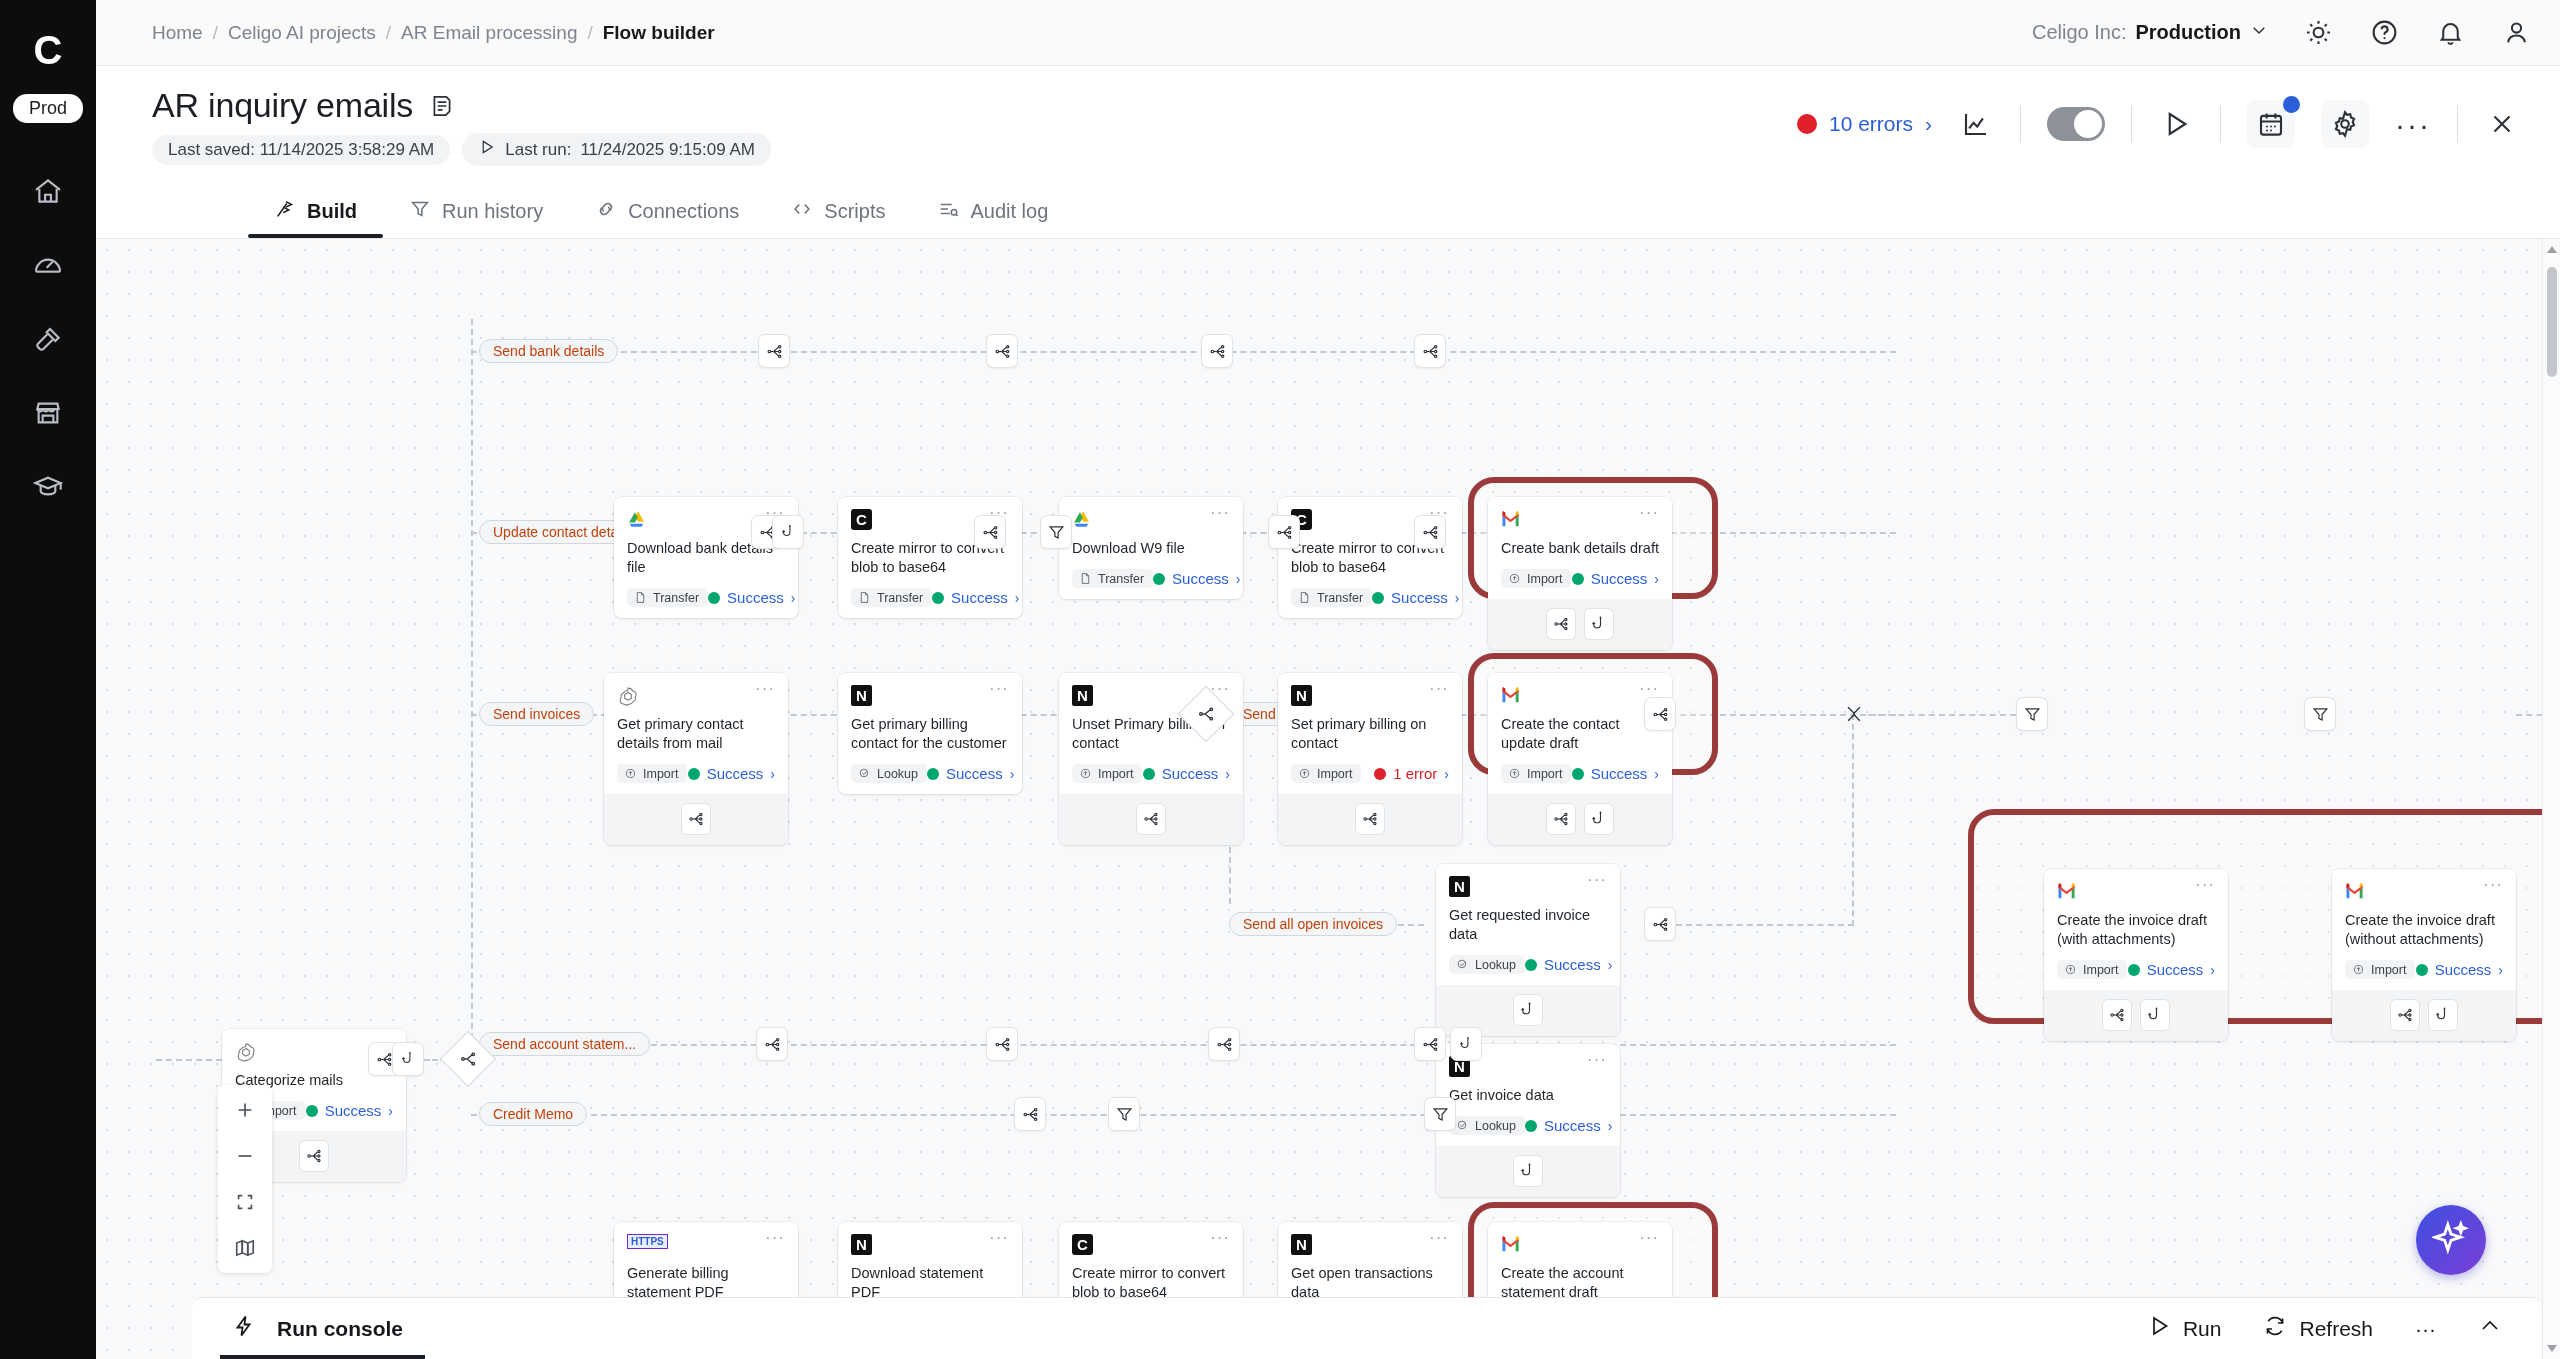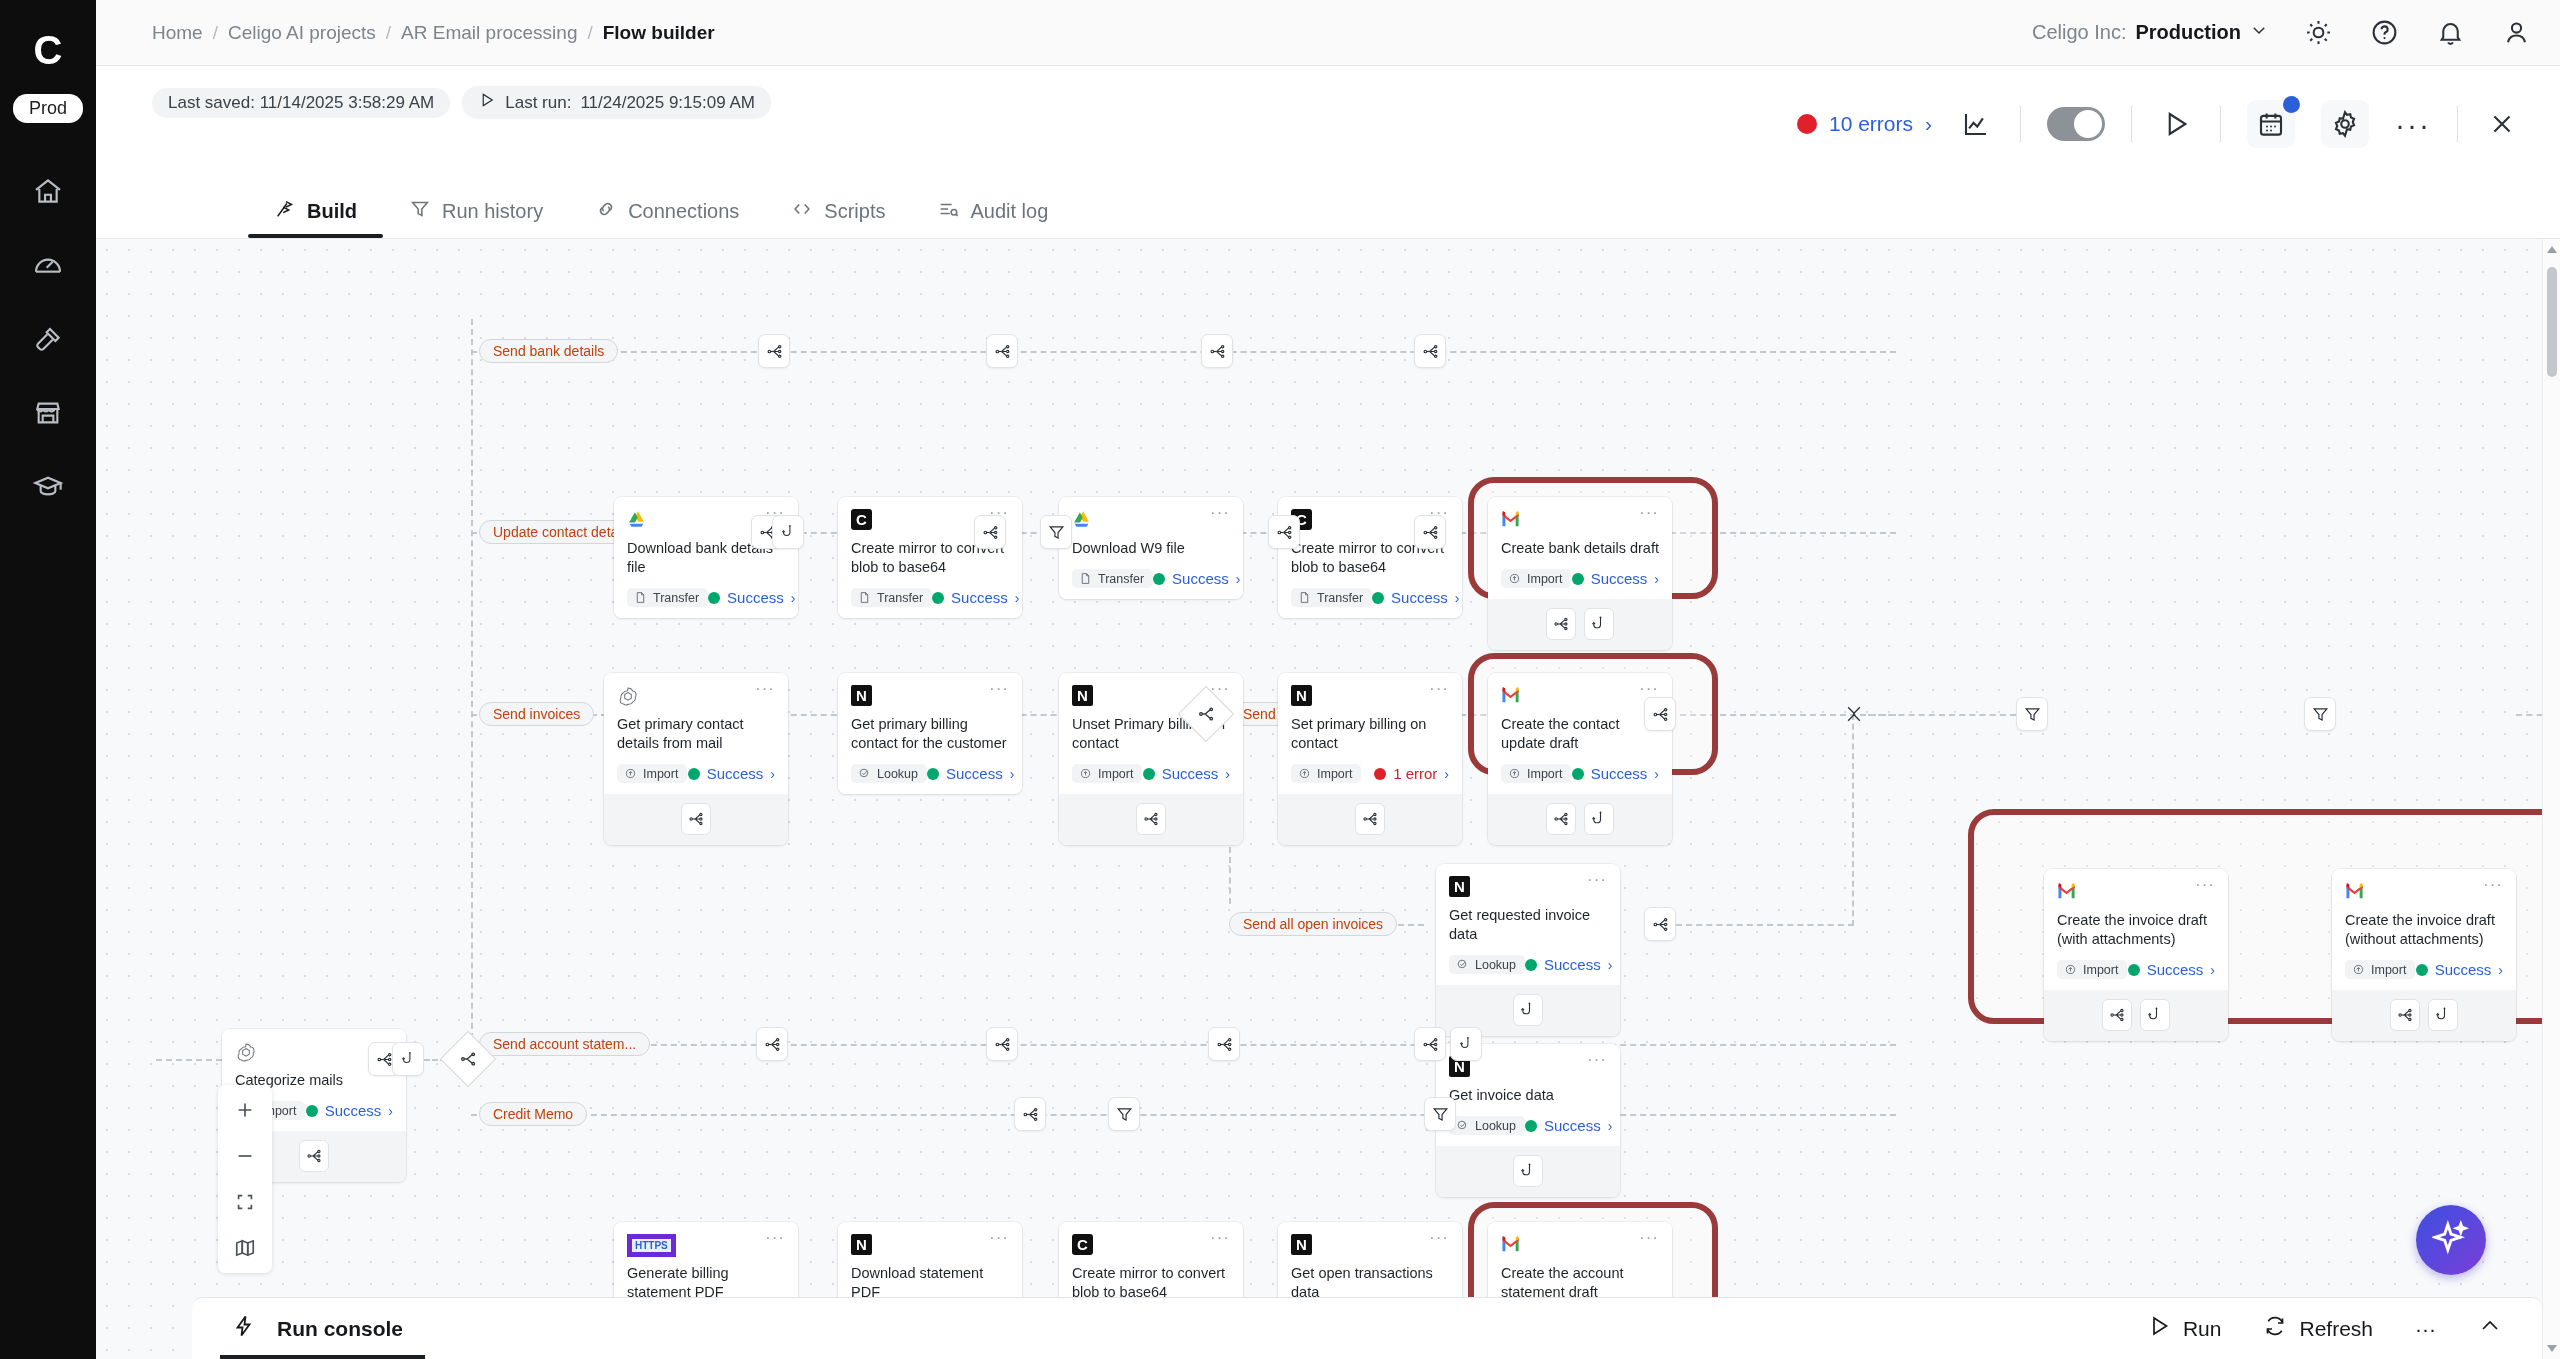--- a/index.html
+++ b/index.html
@@ -169,21 +169,21 @@
   .logo-ns{
     width:21px;height:21px;background:#101010;color:#fff;font-weight:700;font-size:15px;
     display:flex;align-items:center;justify-content:center;border-radius:2px;
     font-family:"Liberation Sans",sans-serif;
   }
   .logo-celigo{
     width:21px;height:21px;background:#101010;color:#fff;font-weight:700;font-size:15px;
     display:flex;align-items:center;justify-content:center;border-radius:3px;
   }
   .logo-https{
-    font-size:10px; font-weight:700; color:#2b5fd9; border:5px solid #6d28d9;
+    font-size:10px; font-weight:700; color:#2b5fd9; border:1px solid #6d28d9;
     padding:1px 3px; background:#e9eefb; letter-spacing:0px; line-height:1.1;
   }
 
   
   .hl {
     position:absolute; border:6px solid #9b3a3a; border-radius:26px; z-index:3;
     background: rgba(255,255,255,0.28);
     pointer-events:none;
   }
 
@@ -331,20 +331,29 @@
           <svg viewBox="0 0 24 24">
               <circle cx="12" cy="8.3" r="3.8"></circle>
               <path d="M5 20c.8-3.6 3.6-5.5 7-5.5s6.2 1.9 7 5.5"></path>
             </svg>
         </div>
       </div>
     </div>
 
     <div class="flowhead">
       <div class="fh-left">
+        <div class="fh-titlerow">
+          <div class="fh-title">AR inquiry emails</div>
+          <div class="fh-note">
+            <svg viewBox="0 0 24 24">
+                <path d="M5 3.5h11l3 3V17l-3.5 3.5H5z"></path>
+                <path d="M8 8.5h8M8 12h8M8 15.5h4.5"></path>
+              </svg>
+          </div>
+        </div>
         <div class="fh-meta">
           <div class="pill">
             <span class="lbl-strong">Last saved: 11/14/2025 3:58:29 AM</span>
           </div>
           <div class="pill">
             <span>
               <svg viewBox="0 0 24 24">
                   <path d="M7 4.5 19 12 7 19.5z"></path>
                 </svg>
             </span>

